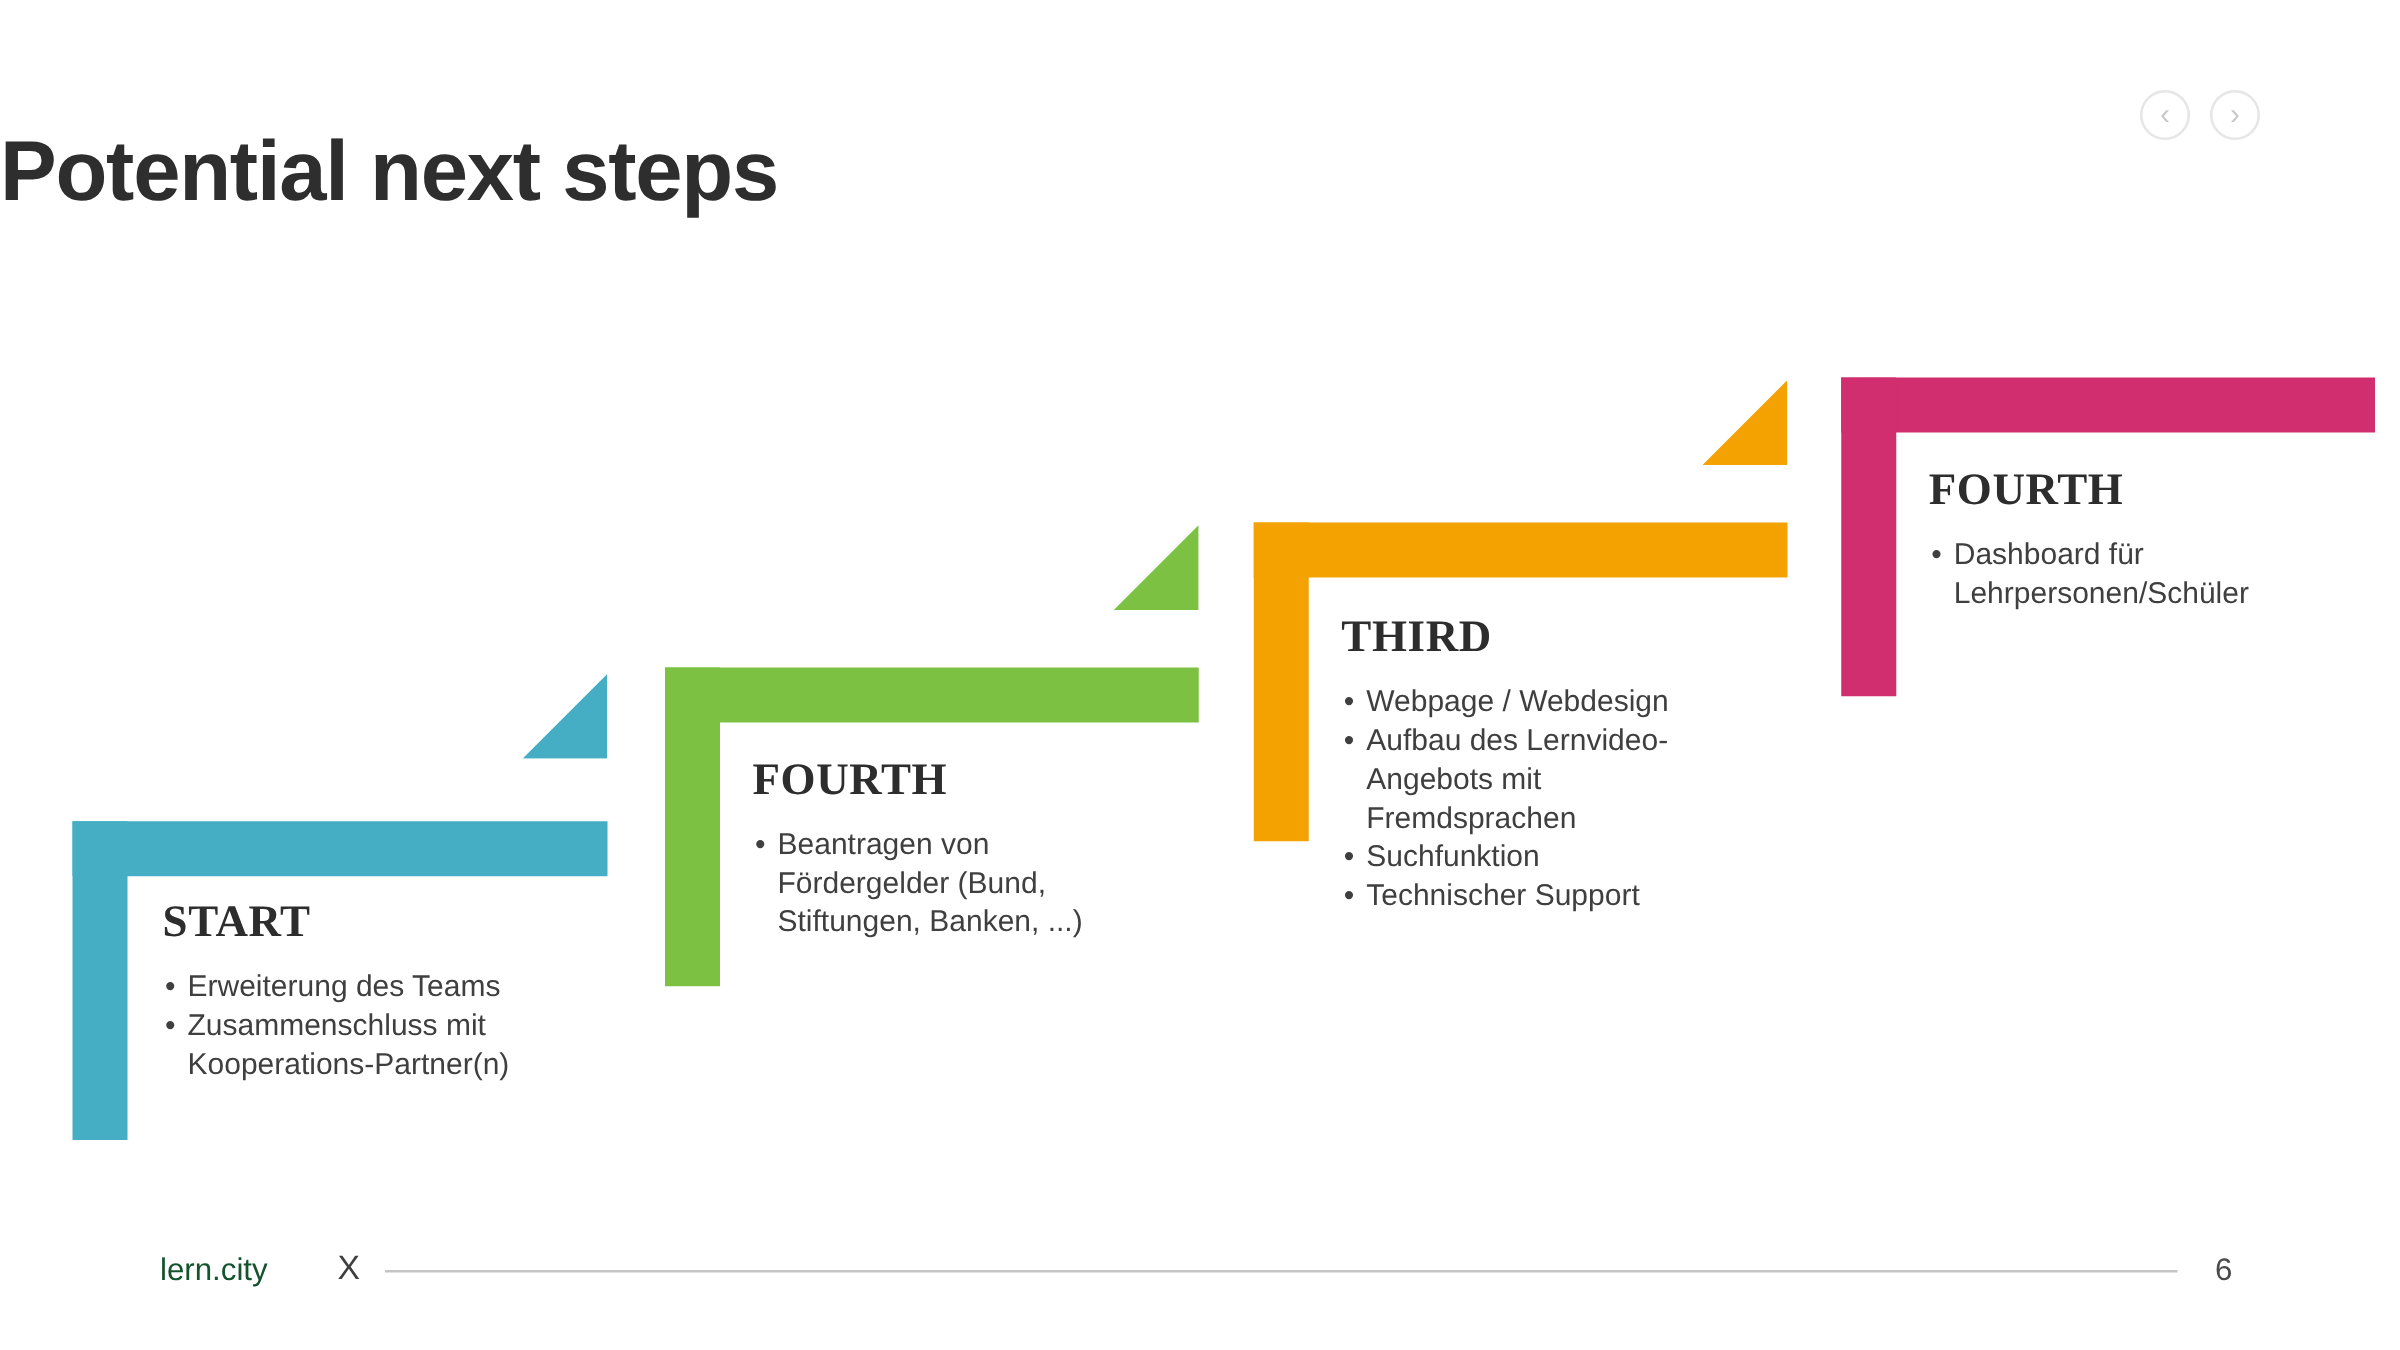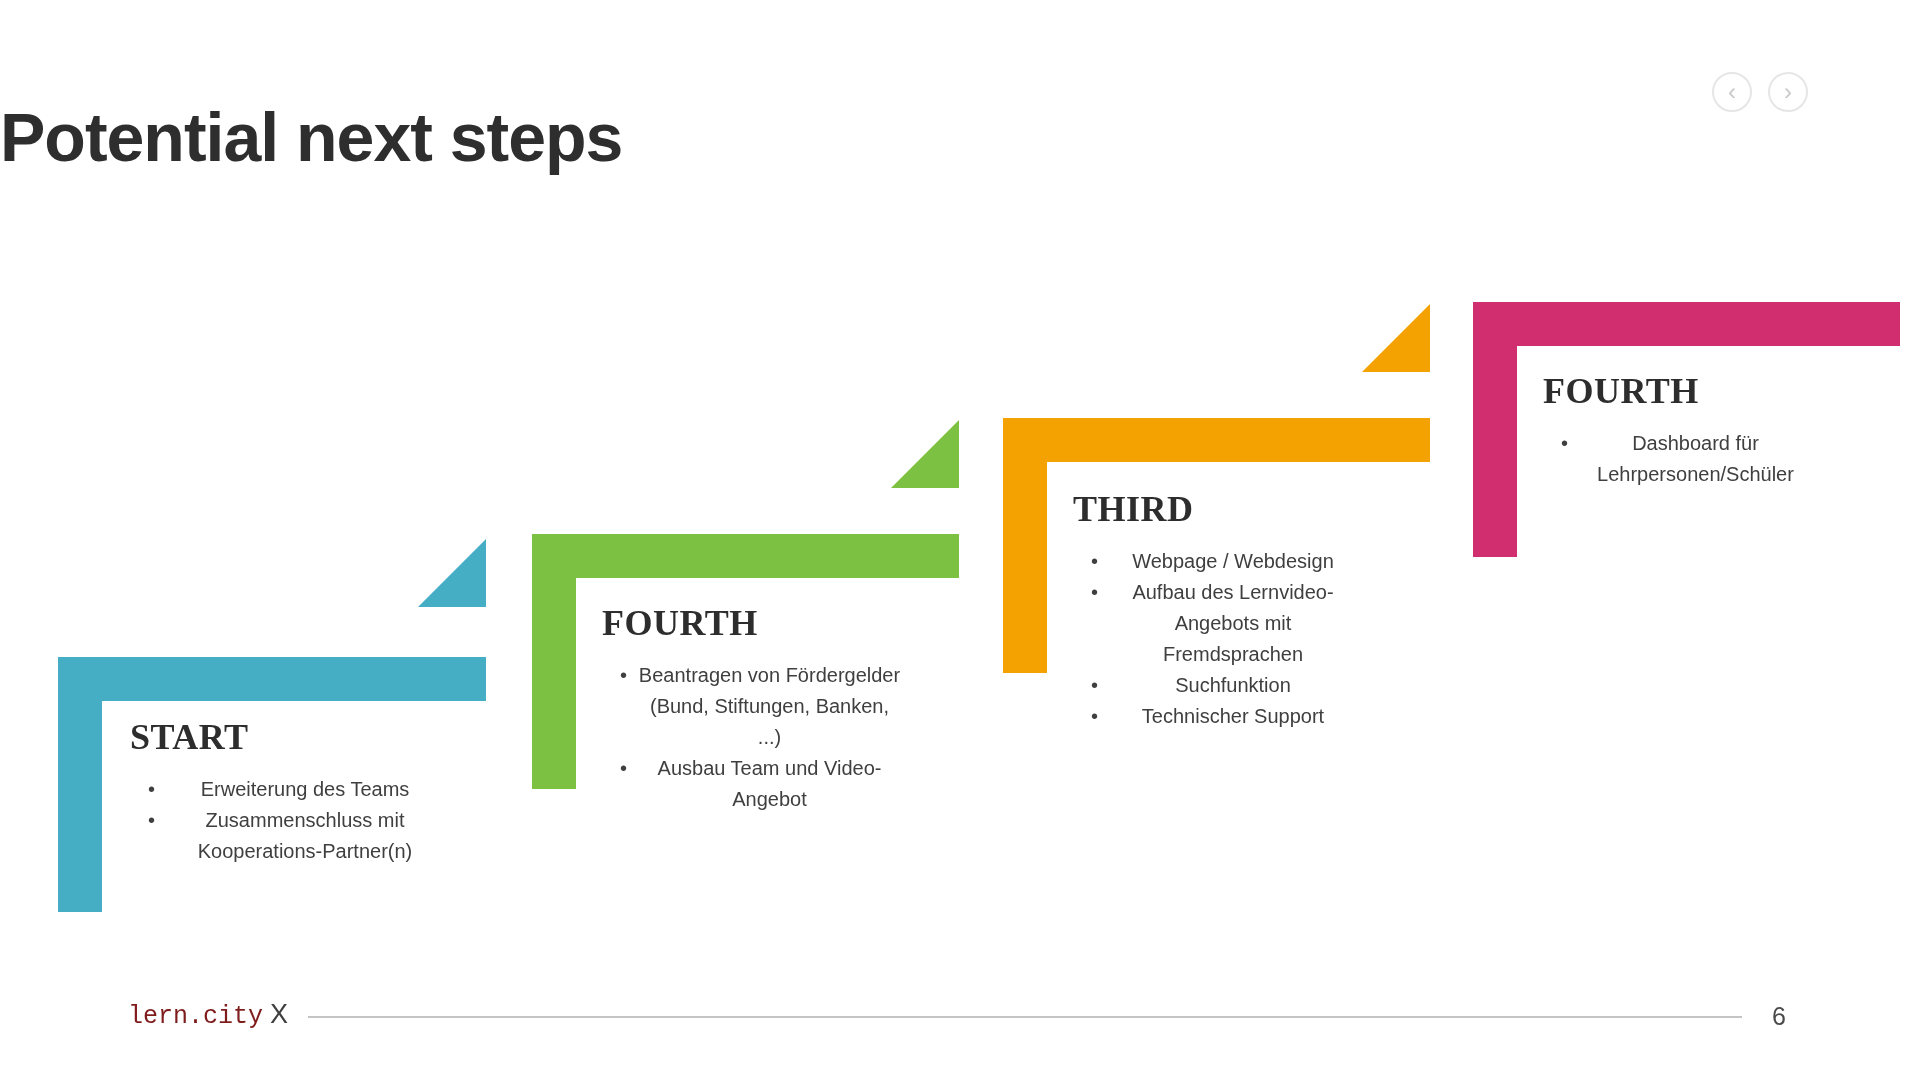--- a/index.html
+++ b/index.html
@@ -60,32 +60,32 @@
   #s4-c{left:1543px;top:370px;width:285px;}
 
   .step-content{position:absolute;}
   .step-title{
     margin:0 0 16px 0;
     font-size:36px;font-weight:bold;color:#2d2d2d;
     letter-spacing:0.5px;
     font-family:Liberation Serif, serif;
   }
   .step-bullets{
-    margin:16px;padding:0;list-style:none;
-    font-size:20px;line-height:31px;color:#3f3f3f;text-align:center;
+    margin:0;padding:0;list-style:none;
+    font-size:24px;line-height:31px;color:#3f3f3f;
   }
   .step-bullets li{position:relative;padding-left:20px;}
   .step-bullets li::before{
     content:"•";position:absolute;left:2px;top:0;color:#3f3f3f;
   }
 
   
   .footer-brand{
     position:absolute;left:128px;top:1002px;
-    font-size:25px;color:#7f1d1d;font-family:Liberation Mono, monospace;
+    font-size:25px;color:#14532d;
   }
   .footer-x{
     position:absolute;left:270px;top:999px;
     font-size:27px;color:#3f3f3f;
   }
   .footer-line{
     position:absolute;left:308px;top:1016px;width:1434px;height:2px;
     background:#c4c4c4;
   }
   .footer-page{
@@ -121,21 +121,20 @@
   </div>
 
   <div>
     <div class="tri" id="s2-tri" style="background: rgb(125, 193, 66);"></div>
     <div class="hbar" id="s2-h" style="background: rgb(125, 193, 66);"></div>
     <div class="vbar" id="s2-v" style="background: rgb(125, 193, 66);"></div>
     <div class="step-content" id="s2-c">
       <h2 class="step-title">FOURTH</h2>
       <ul class="step-bullets">
         <li>Beantragen von Fördergelder (Bund, Stiftungen, Banken, ...)</li>
-        <li>Ausbau Team und Video-Angebot</li>
       </ul>
     </div>
   </div>
 
   <div>
     <div class="tri" id="s3-tri" style="background: rgb(244, 162, 1);"></div>
     <div class="hbar" id="s3-h" style="background: rgb(244, 162, 1);"></div>
     <div class="vbar" id="s3-v" style="background: rgb(244, 162, 1);"></div>
     <div class="step-content" id="s3-c">
       <h2 class="step-title">THIRD</h2>

